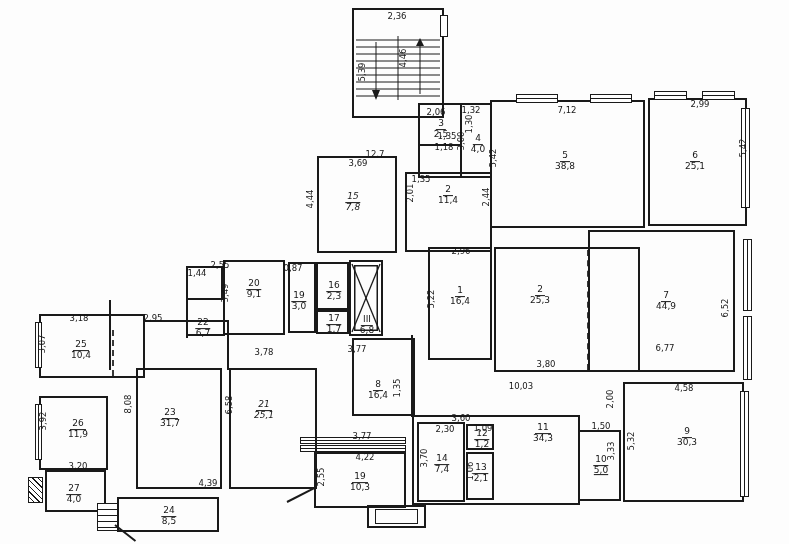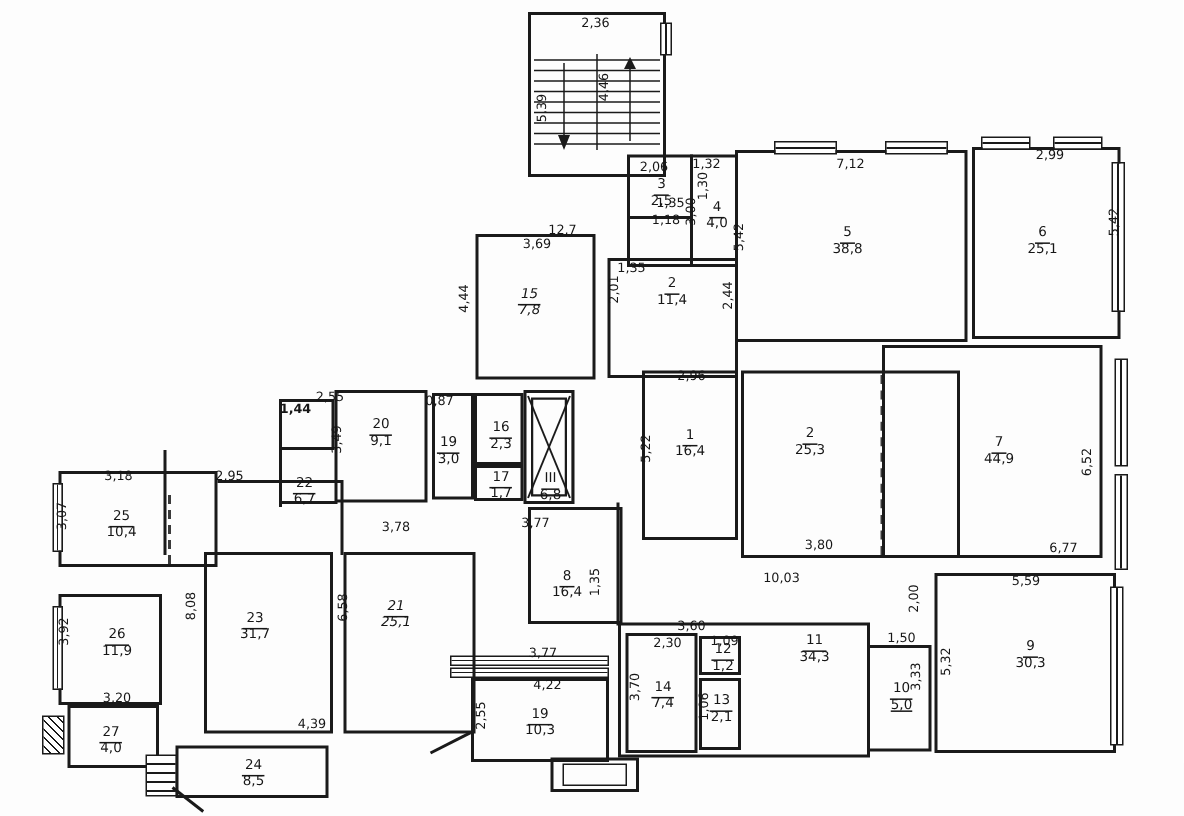--- a/index.html
+++ b/index.html
@@ -168,32 +168,32 @@
     <span class="dim rot" style="left: 743px; top: 148px;">5,42</span>
     <span class="dim rot" style="left: 493px; top: 158px;">5,42</span>
     <span class="dim rot" style="left: 486px; top: 197px;">2,44</span>
     <span class="dim rot" style="left: 410px; top: 193px;">2,01</span>
     <span class="dim" style="left: 421px; top: 179px;">1,35</span>
     <span class="dim" style="left: 358px; top: 163px;">3,69</span>
     <span class="dim rot" style="left: 310px; top: 199px;">4,44</span>
     <span class="dim" style="left: 461px; top: 251px;">2,96</span>
     <span class="dim" style="left: 220px; top: 265px;">2,55</span>
     <span class="dim" style="left: 293px; top: 268px;">0,87</span>
-    <span class="dim" style="left: 197px; top: 273px; font-weight: bold;">1,44</span>
+    <span class="dim" style="left: 197px; top: 273px;">1,44</span>
     <span class="dim rot" style="left: 225px; top: 293px;">3,49</span>
     <span class="dim rot" style="left: 431px; top: 299px;">5,22</span>
     <span class="dim rot" style="left: 725px; top: 308px;">6,52</span>
     <span class="dim" style="left: 546px; top: 364px;">3,80</span>
-    <span class="dim" style="left: 665px; top: 366px; margin-left: 44px;">6,77</span>
+    <span class="dim" style="left: 665px; top: 348px;">6,77</span>
     <span class="dim" style="left: 264px; top: 352px;">3,78</span>
     <span class="dim" style="left: 357px; top: 349px;">3,77</span>
     <span class="dim" style="left: 521px; top: 386px;">10,03</span>
     <span class="dim rot" style="left: 610px; top: 399px;">2,00</span>
     <span class="dim" style="left: 601px; top: 426px;">1,50</span>
-    <span class="dim" style="left: 684px; top: 388px;">5,59</span>
+    <span class="dim" style="left: 684px; top: 388px;">4,58</span>
     <span class="dim rot" style="left: 631px; top: 441px;">5,32</span>
     <span class="dim rot" style="left: 611px; top: 451px;">3,33</span>
     <span class="dim" style="left: 461px; top: 418px;">3,60</span>
     <span class="dim" style="left: 445px; top: 429px;">2,30</span>
     <span class="dim" style="left: 483px; top: 428px;">1,09</span>
     <span class="dim rot" style="left: 424px; top: 458px;">3,70</span>
     <span class="dim rot" style="left: 470px; top: 471px;">1,06</span>
     <span class="dim" style="left: 365px; top: 457px;">4,22</span>
     <span class="dim" style="left: 362px; top: 436px;">3,77</span>
     <span class="dim rot" style="left: 321px; top: 477px;">2,55</span>

